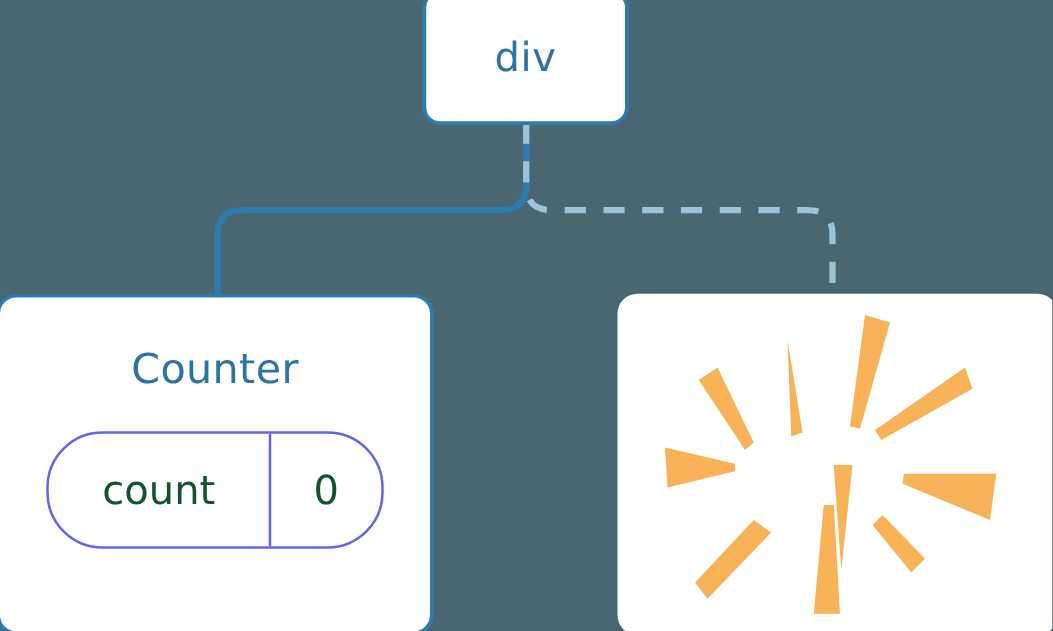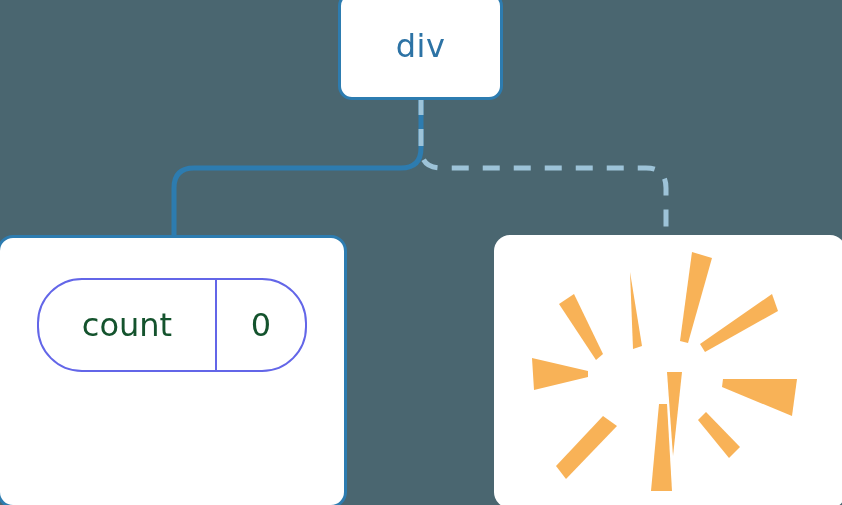--- a/index.html
+++ b/index.html
@@ -124,20 +124,21 @@
     <path d="M 421 98 L 421 148 Q 421 168 401 168 L 194 168 Q 174 168 174 188 L 174 238" fill="none" stroke="#2d7cb0" stroke-width="5" stroke-linecap="butt" stroke-linejoin="round"></path>
 
     <path d="M 421 98 L 421 148 Q 421 168 441 168 L 646 168 Q 666 168 666 188 L 666 238" fill="none" stroke="#9dc3d8" stroke-width="5" stroke-linecap="butt" stroke-linejoin="round" stroke-dasharray="17 14"></path>
   </svg>
 
   <div class="node" id="node-div">
     <span class="node-title">div</span>
   </div>
 
   <div class="node" id="node-counter">
+    <span class="node-title">Counter</span>
 
     <div class="state-pill">
       <span class="state-key">count</span>
       <span class="state-val">0</span>
     </div>
   </div>
 
   <div class="node" id="node-preview">
     <svg class="burst" width="300" height="255" viewBox="0 0 300 255" aria-hidden="true">
       <g fill="#f8b257">

